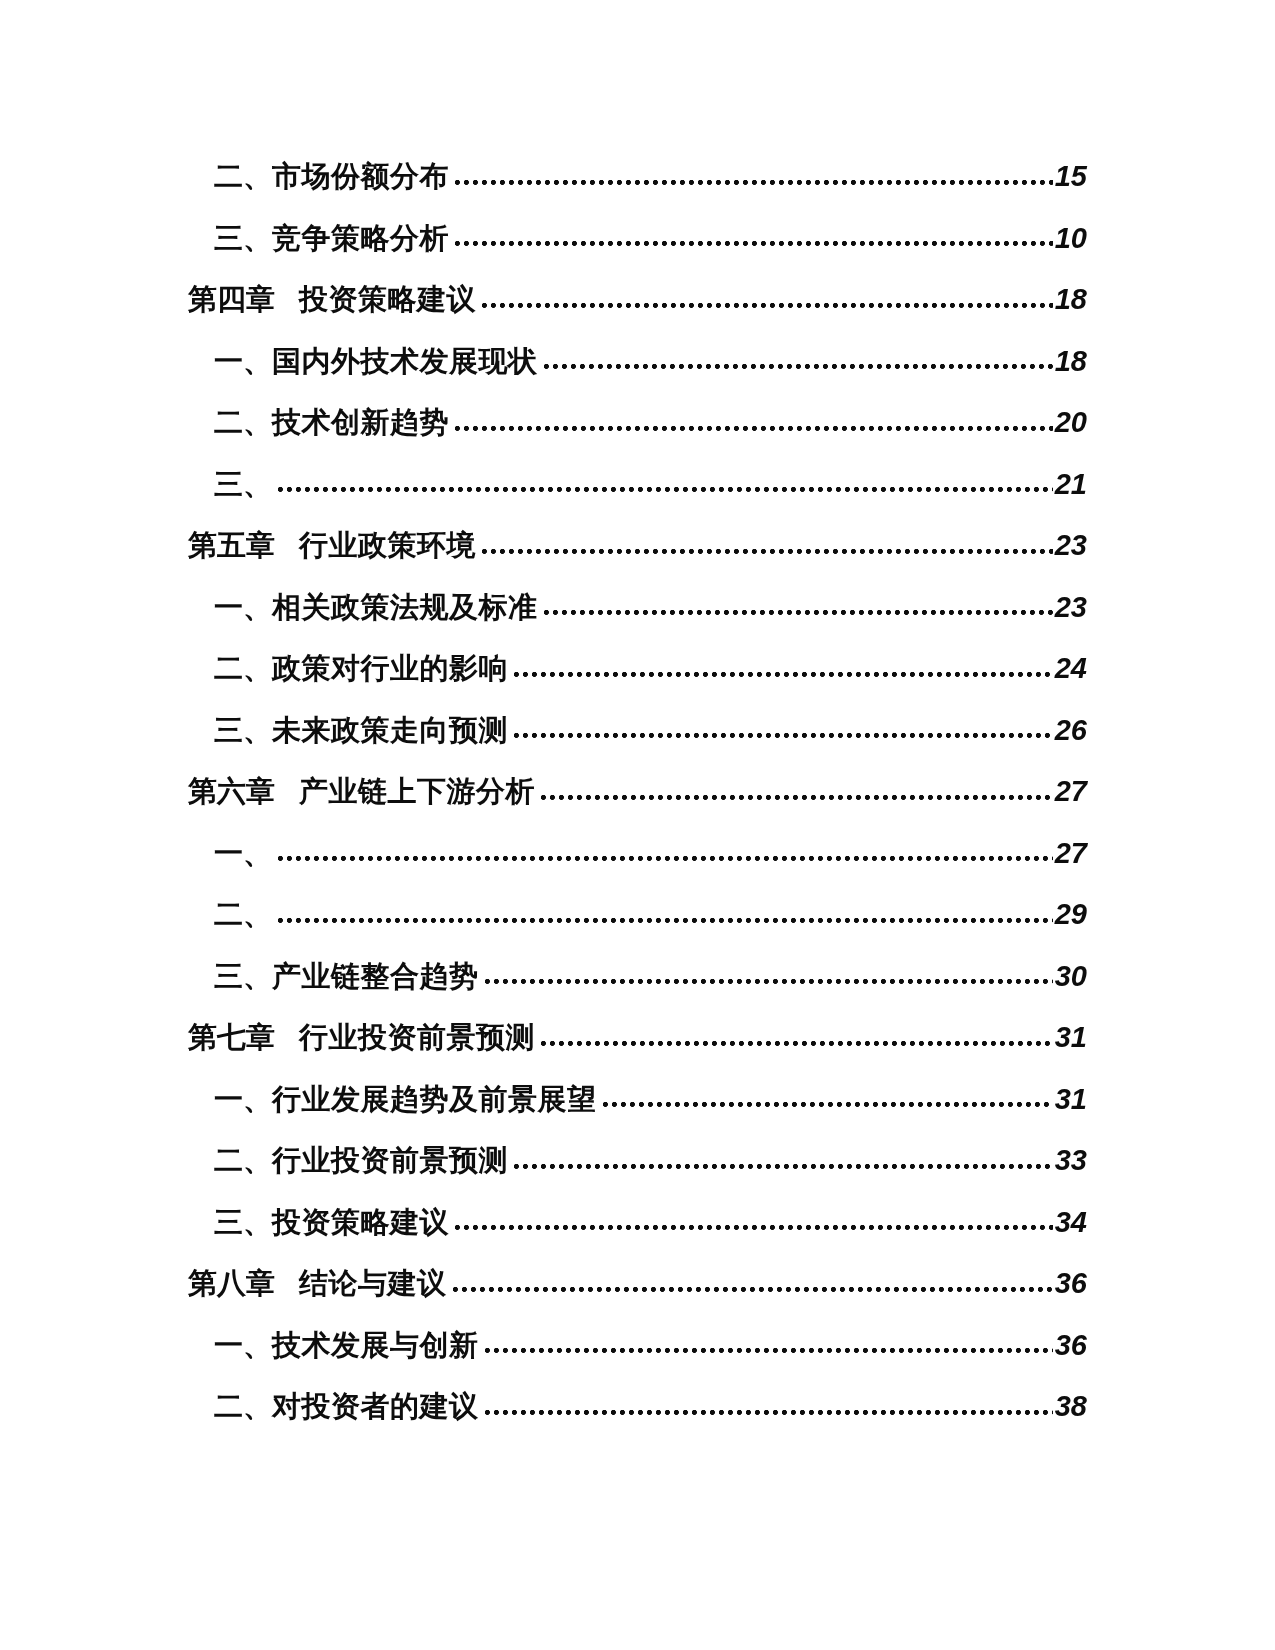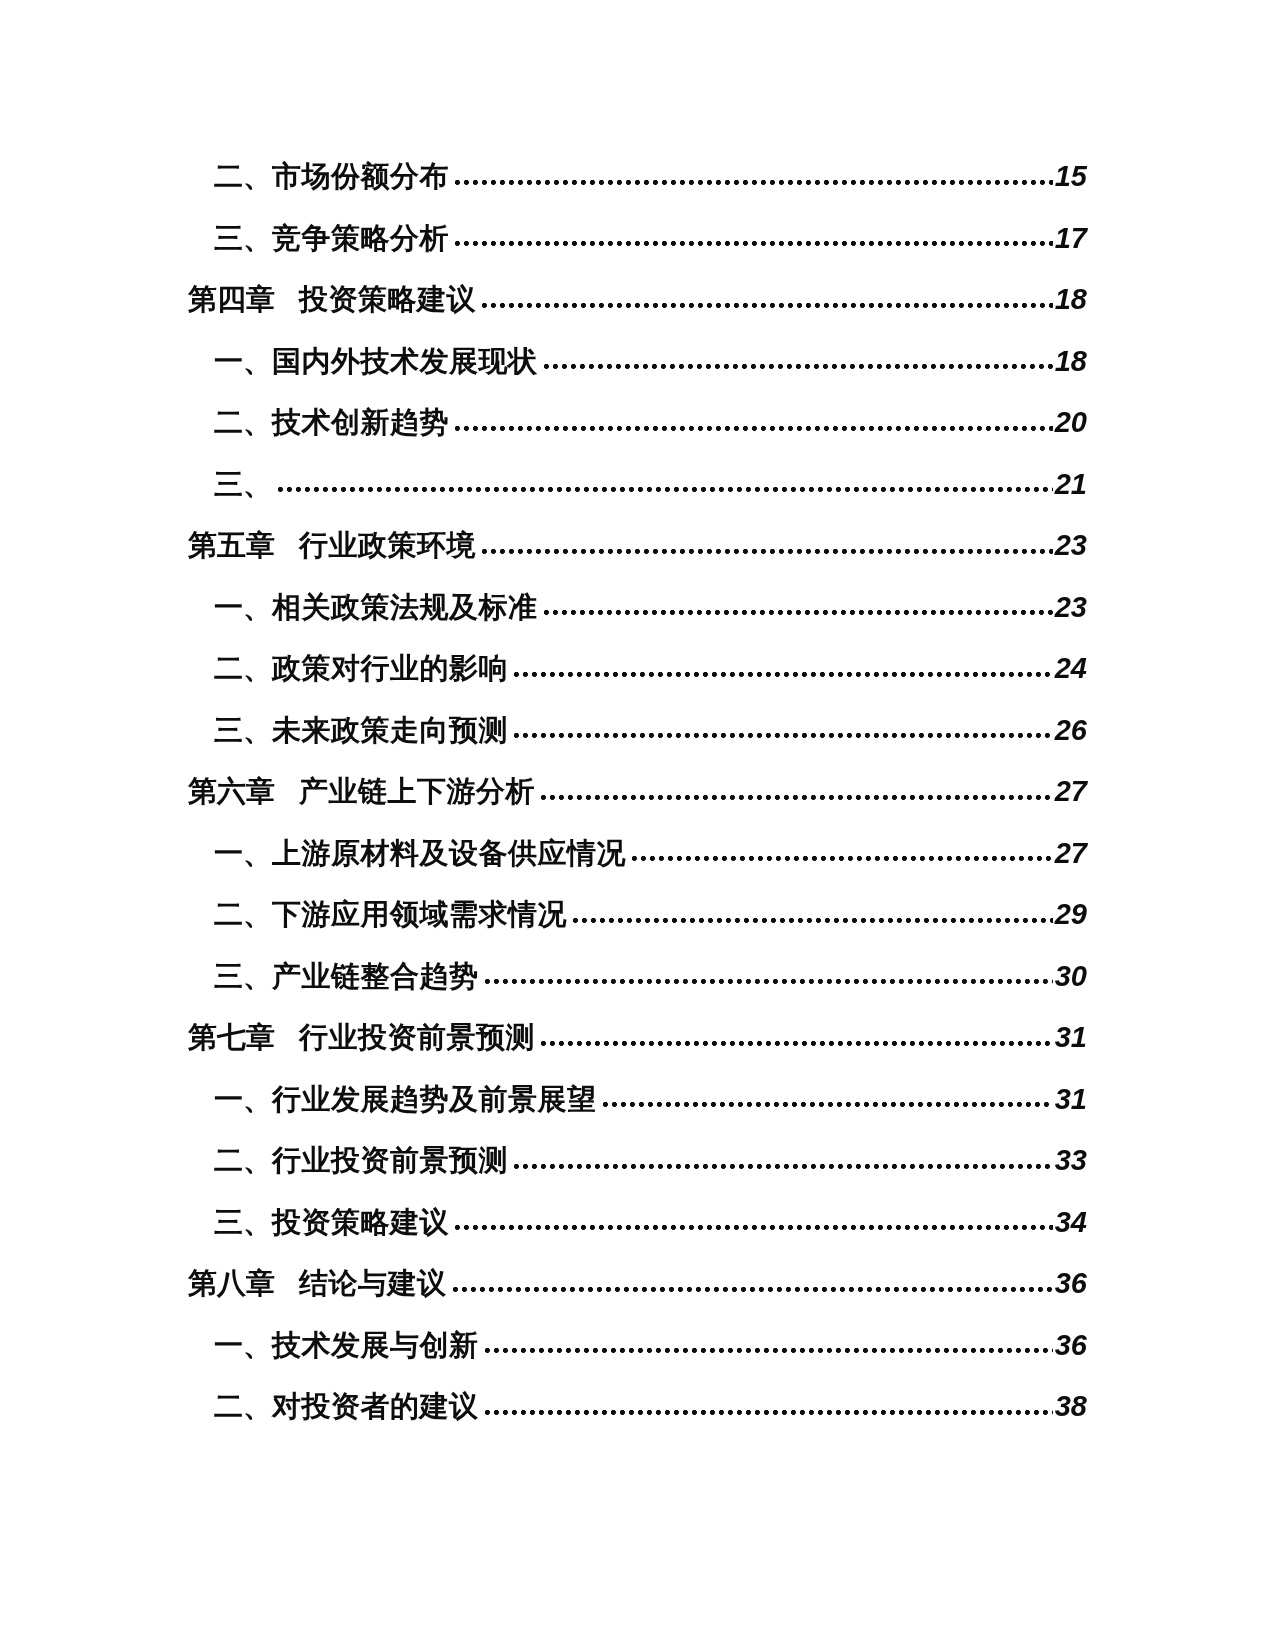--- a/index.html
+++ b/index.html
@@ -72,21 +72,21 @@
     <span class="prefix">二、</span>
     <span class="title">市场份额分布</span>
     <span class="dots"></span>
     <span class="pageno">15</span>
   </div>
 
   <div class="row item">
     <span class="prefix">三、</span>
     <span class="title">竞争策略分析</span>
     <span class="dots"></span>
-    <span class="pageno">17</span>
+    <span class="pageno">10</span>
   </div>
 
   <div class="row chapter">
     <span class="prefix">第四章</span>
     <span class="title">投资策略建议</span>
     <span class="dots"></span>
     <span class="pageno">18</span>
   </div>
 
   <div class="row item">
@@ -139,28 +139,26 @@
 
   <div class="row chapter">
     <span class="prefix">第六章</span>
     <span class="title">产业链上下游分析</span>
     <span class="dots"></span>
     <span class="pageno">27</span>
   </div>
 
   <div class="row item">
     <span class="prefix">一、</span>
-    <span class="title">上游原材料及设备供应情况</span>
     <span class="dots"></span>
     <span class="pageno">27</span>
   </div>
 
   <div class="row item">
     <span class="prefix">二、</span>
-    <span class="title">下游应用领域需求情况</span>
     <span class="dots"></span>
     <span class="pageno">29</span>
   </div>
 
   <div class="row item">
     <span class="prefix">三、</span>
     <span class="title">产业链整合趋势</span>
     <span class="dots"></span>
     <span class="pageno">30</span>
   </div>

